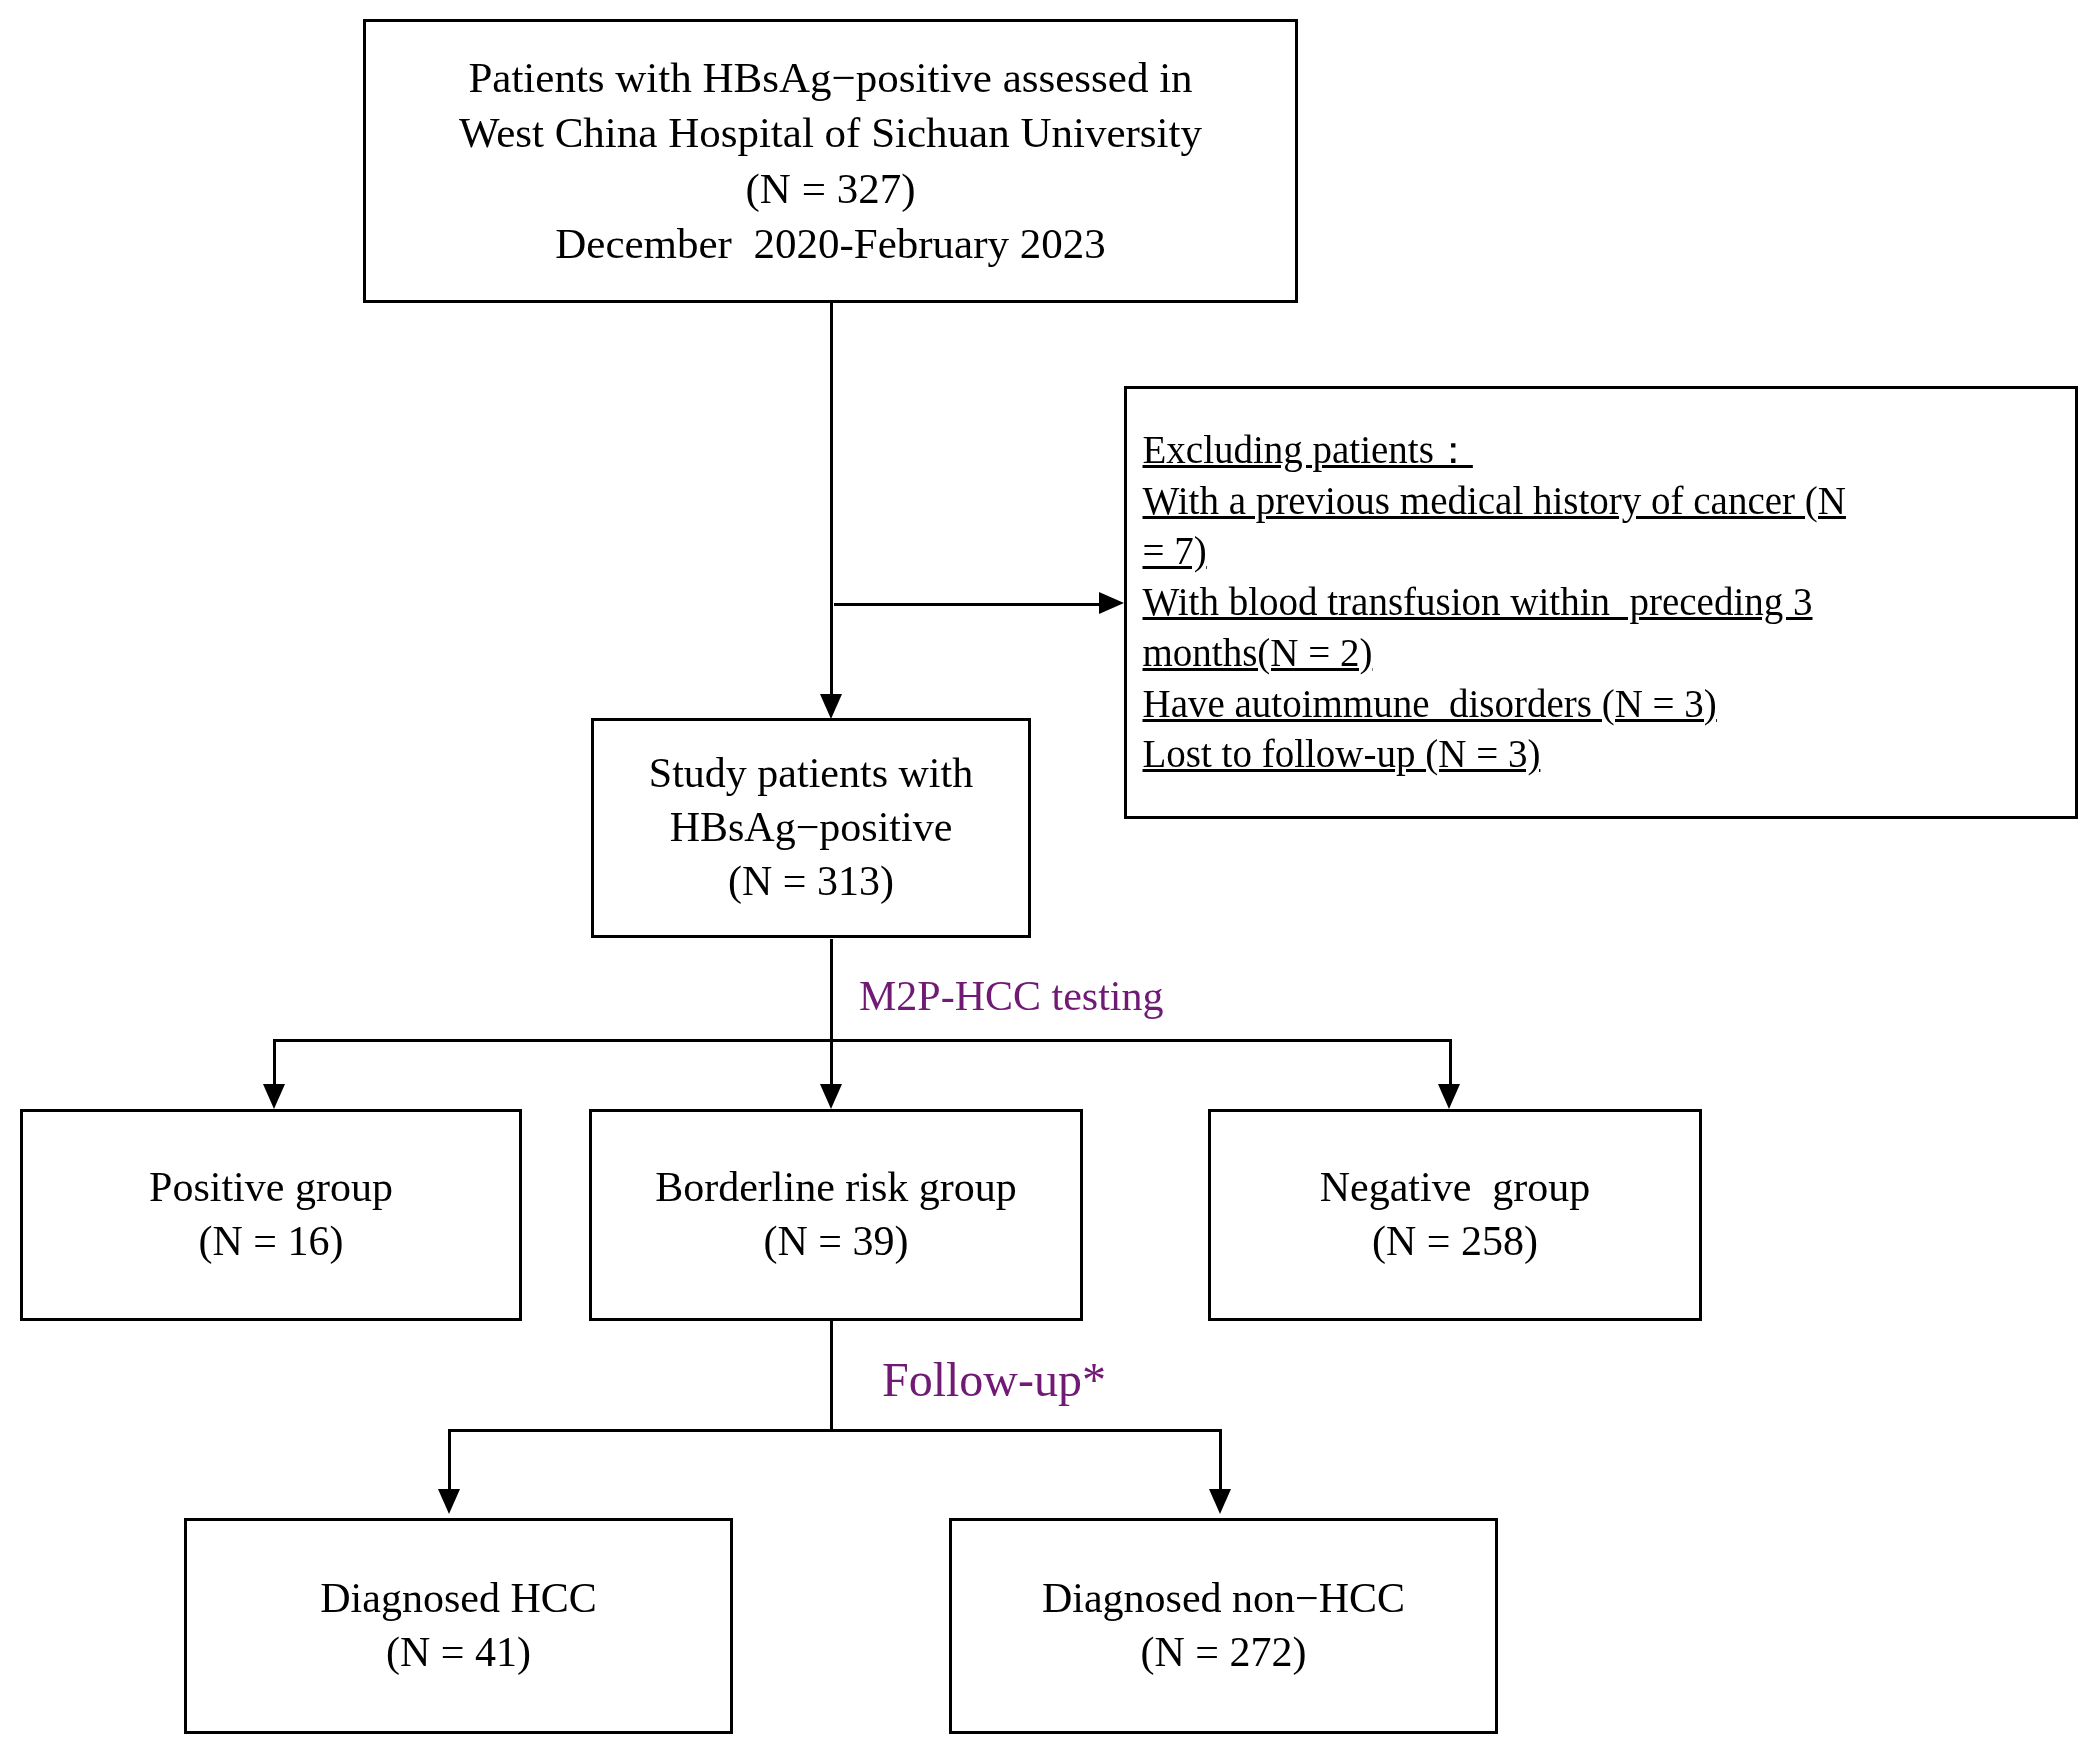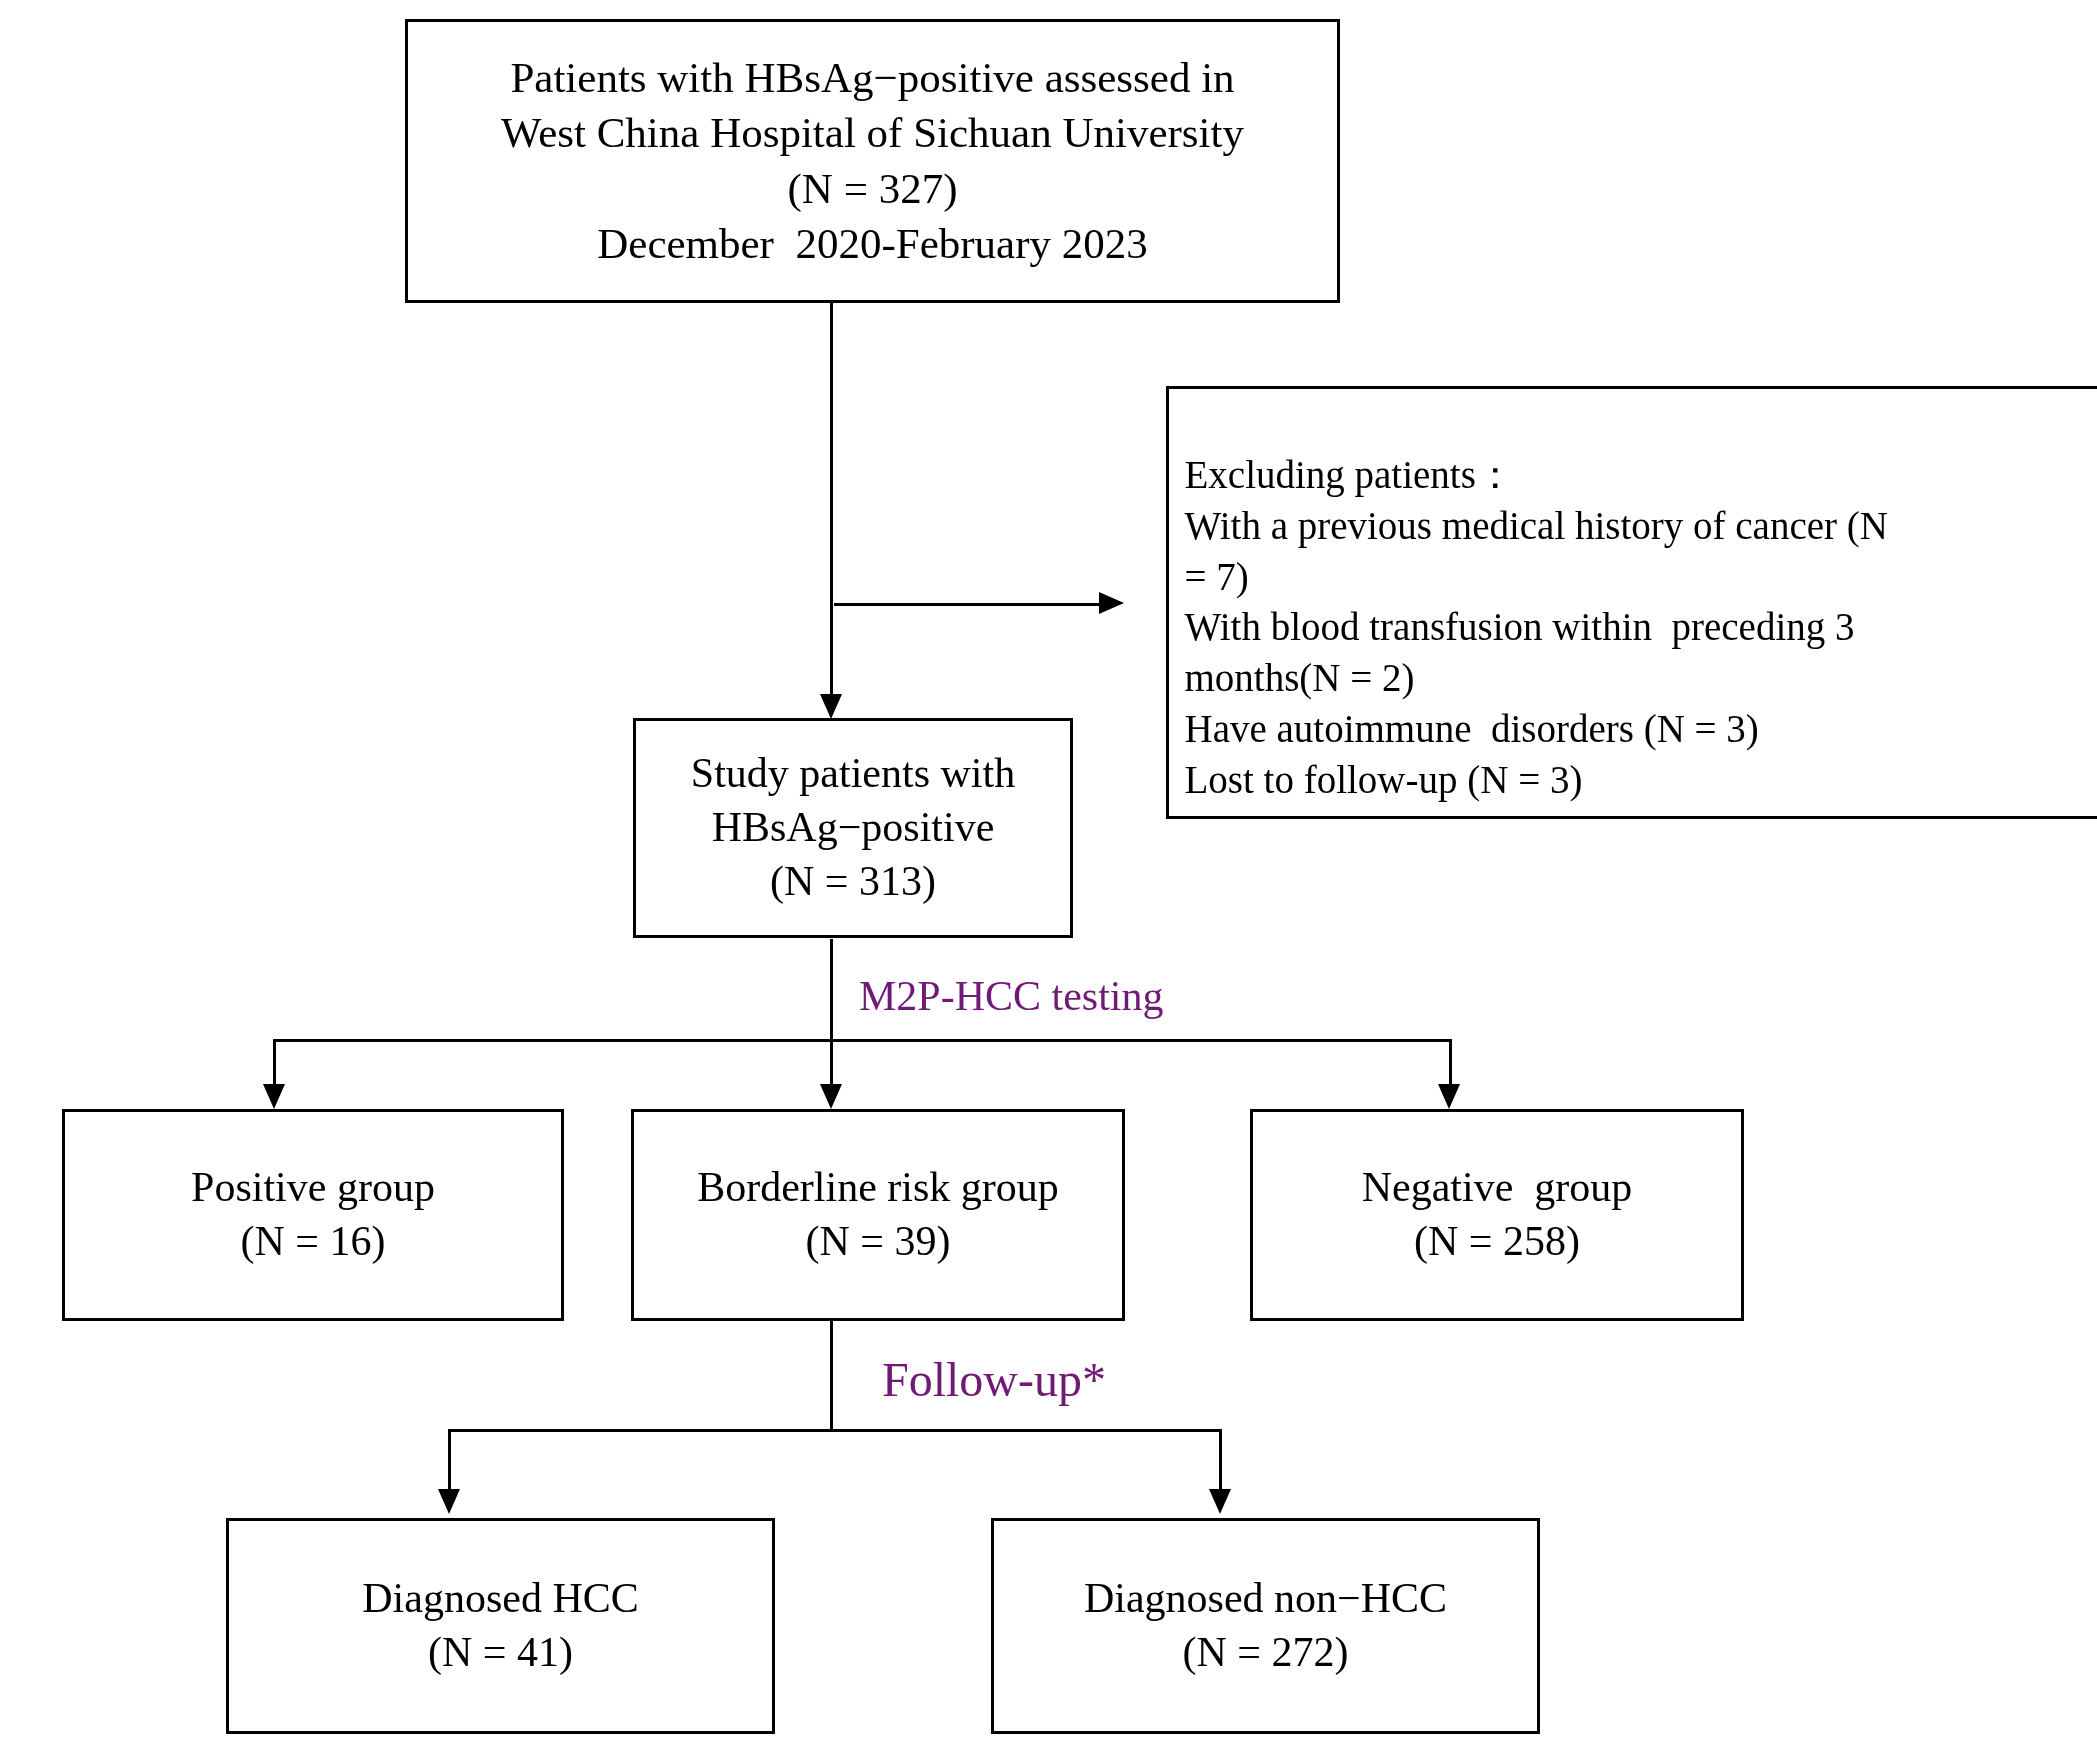--- a/index.html
+++ b/index.html
@@ -20,30 +20,30 @@
     position: absolute;
     box-sizing: border-box;
     border: 3.1px solid #000000;
     background: #ffffff;
     display: flex;
     flex-direction: column;
     justify-content: center;
     align-items: center;
     text-align: center;
     line-height: 1.28;
-    margin-left: 42px;
   }
   .node .ln {
     display: block;
     white-space: pre;
   }
   .node.leftal {
     align-items: flex-start;
     text-align: left;
-    justify-content: flex-end;
+    justify-content: center;
+    text-decoration: underline;
   }
   .vline {
     position: absolute;
     background: #000000;
     width: 3.1px;
   }
   .hline {
     position: absolute;
     background: #000000;
     height: 3.1px;

